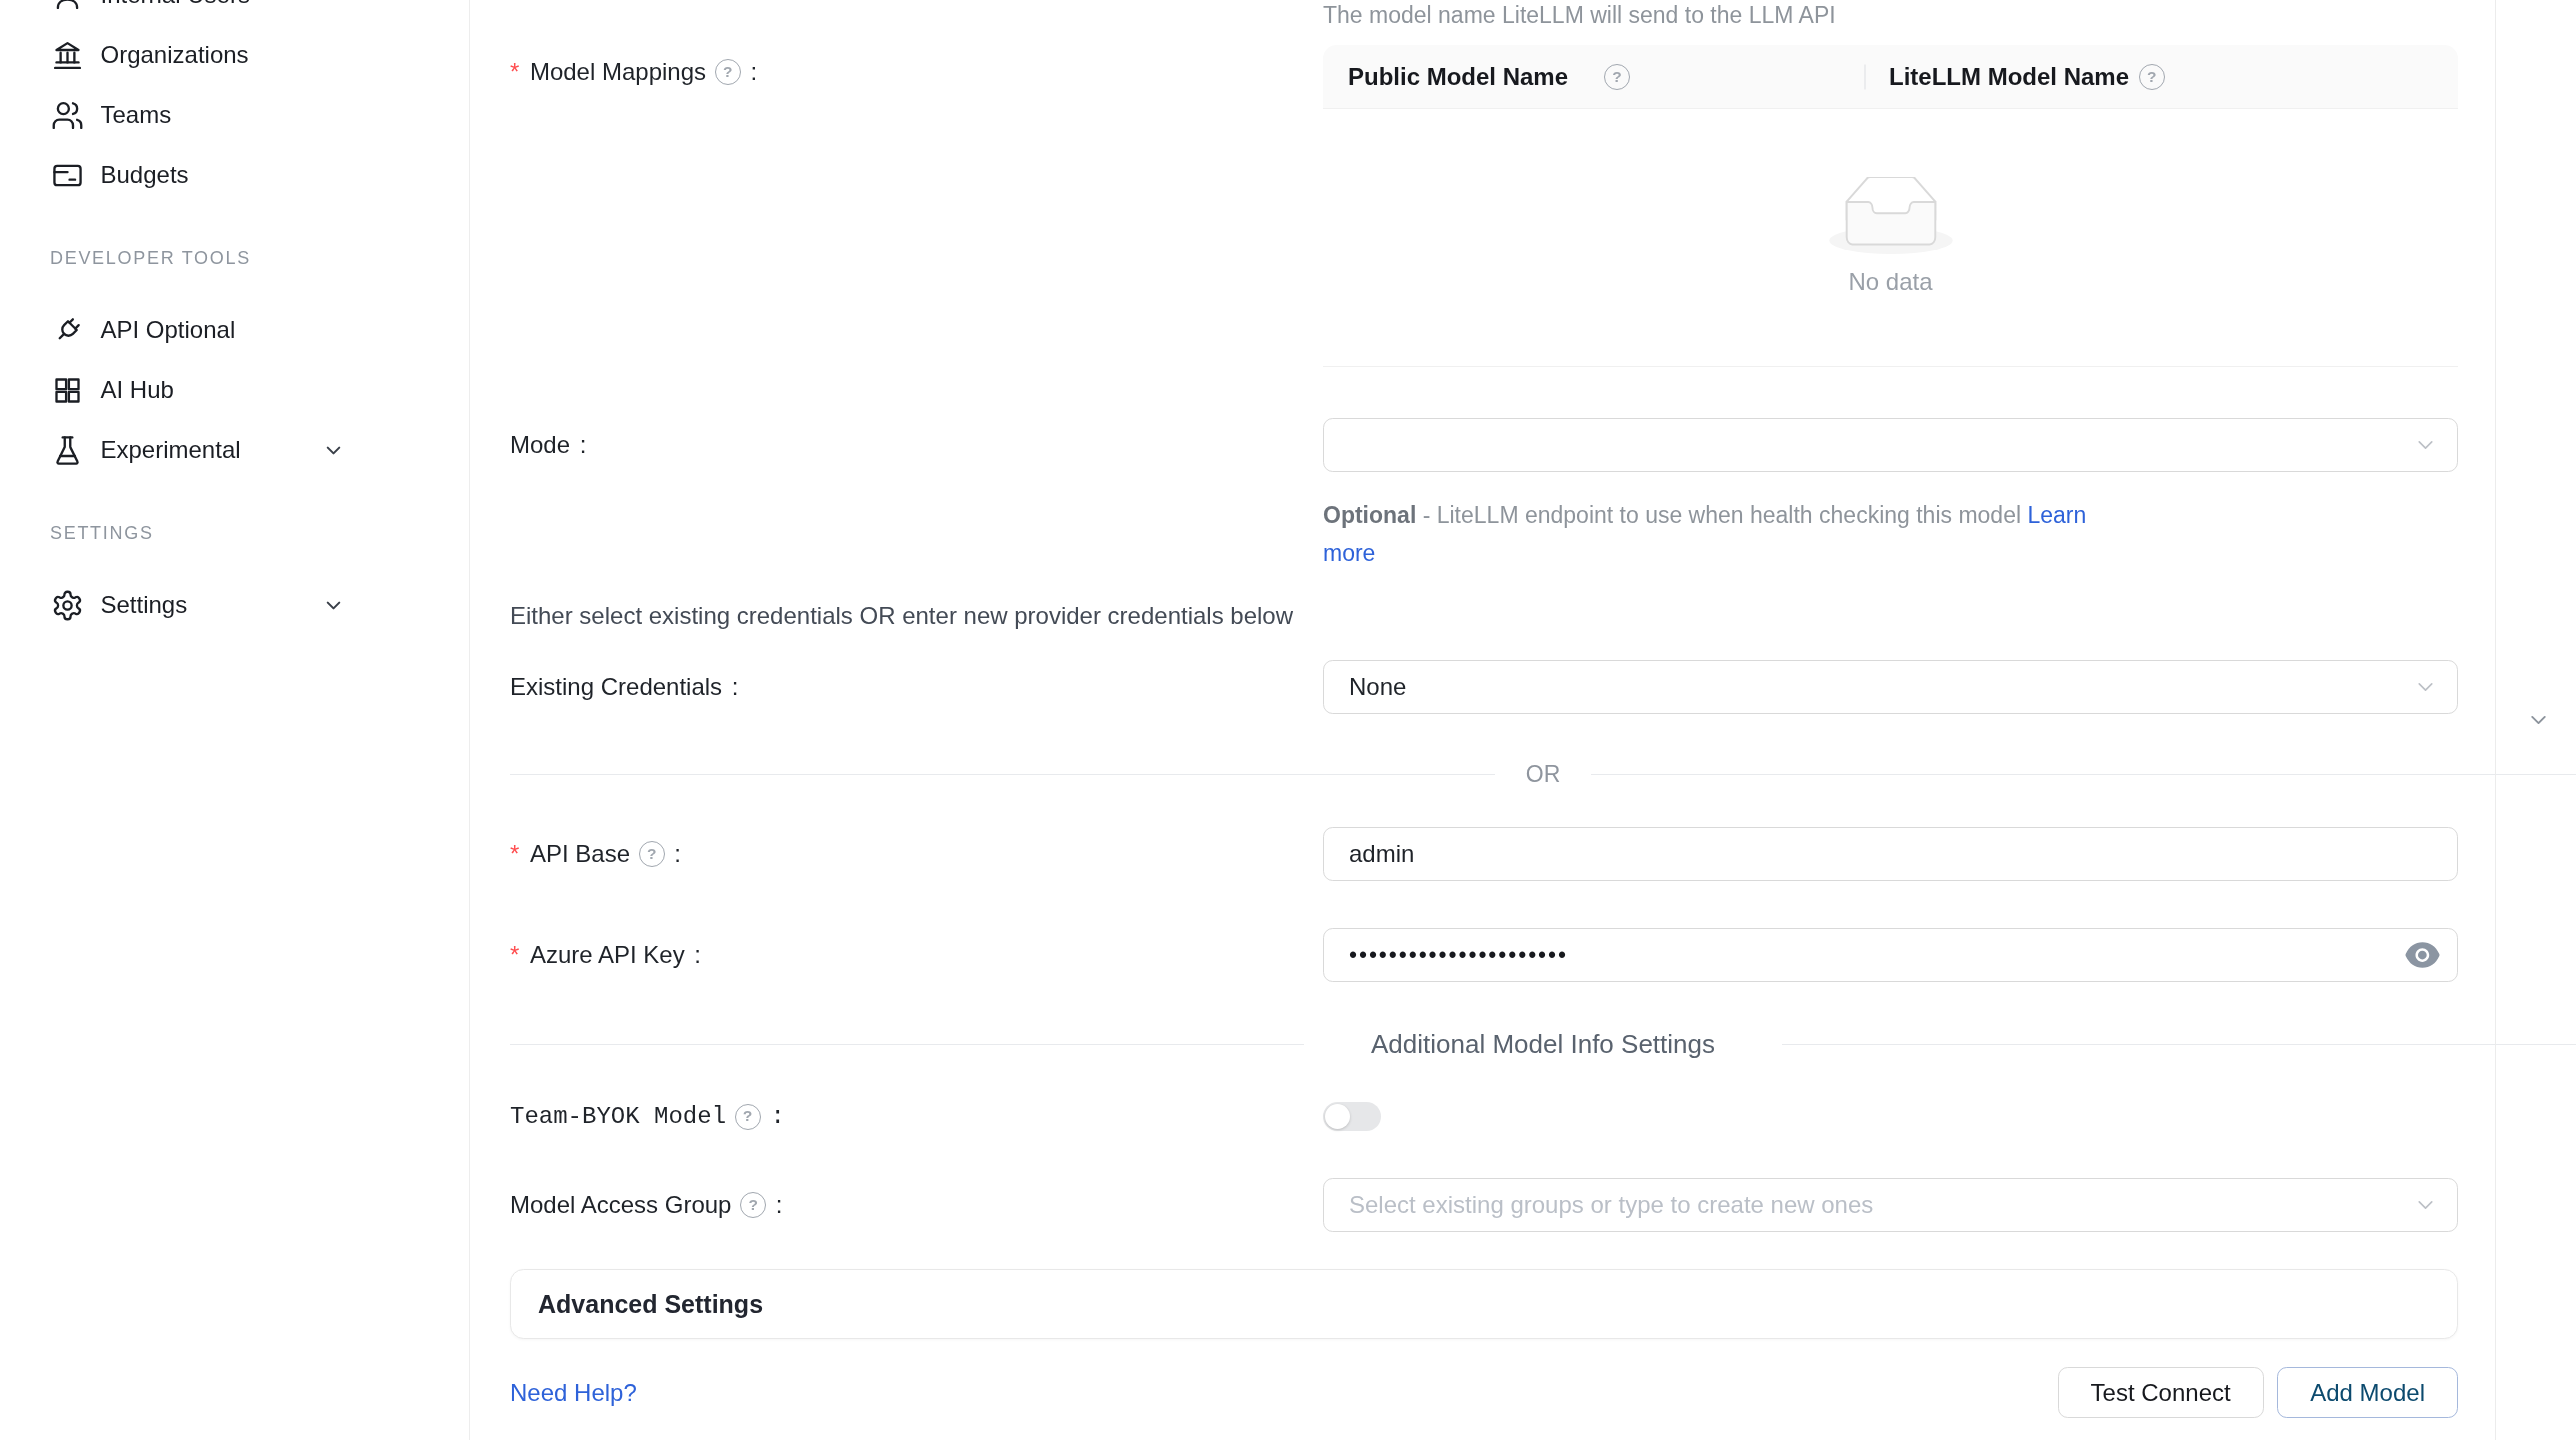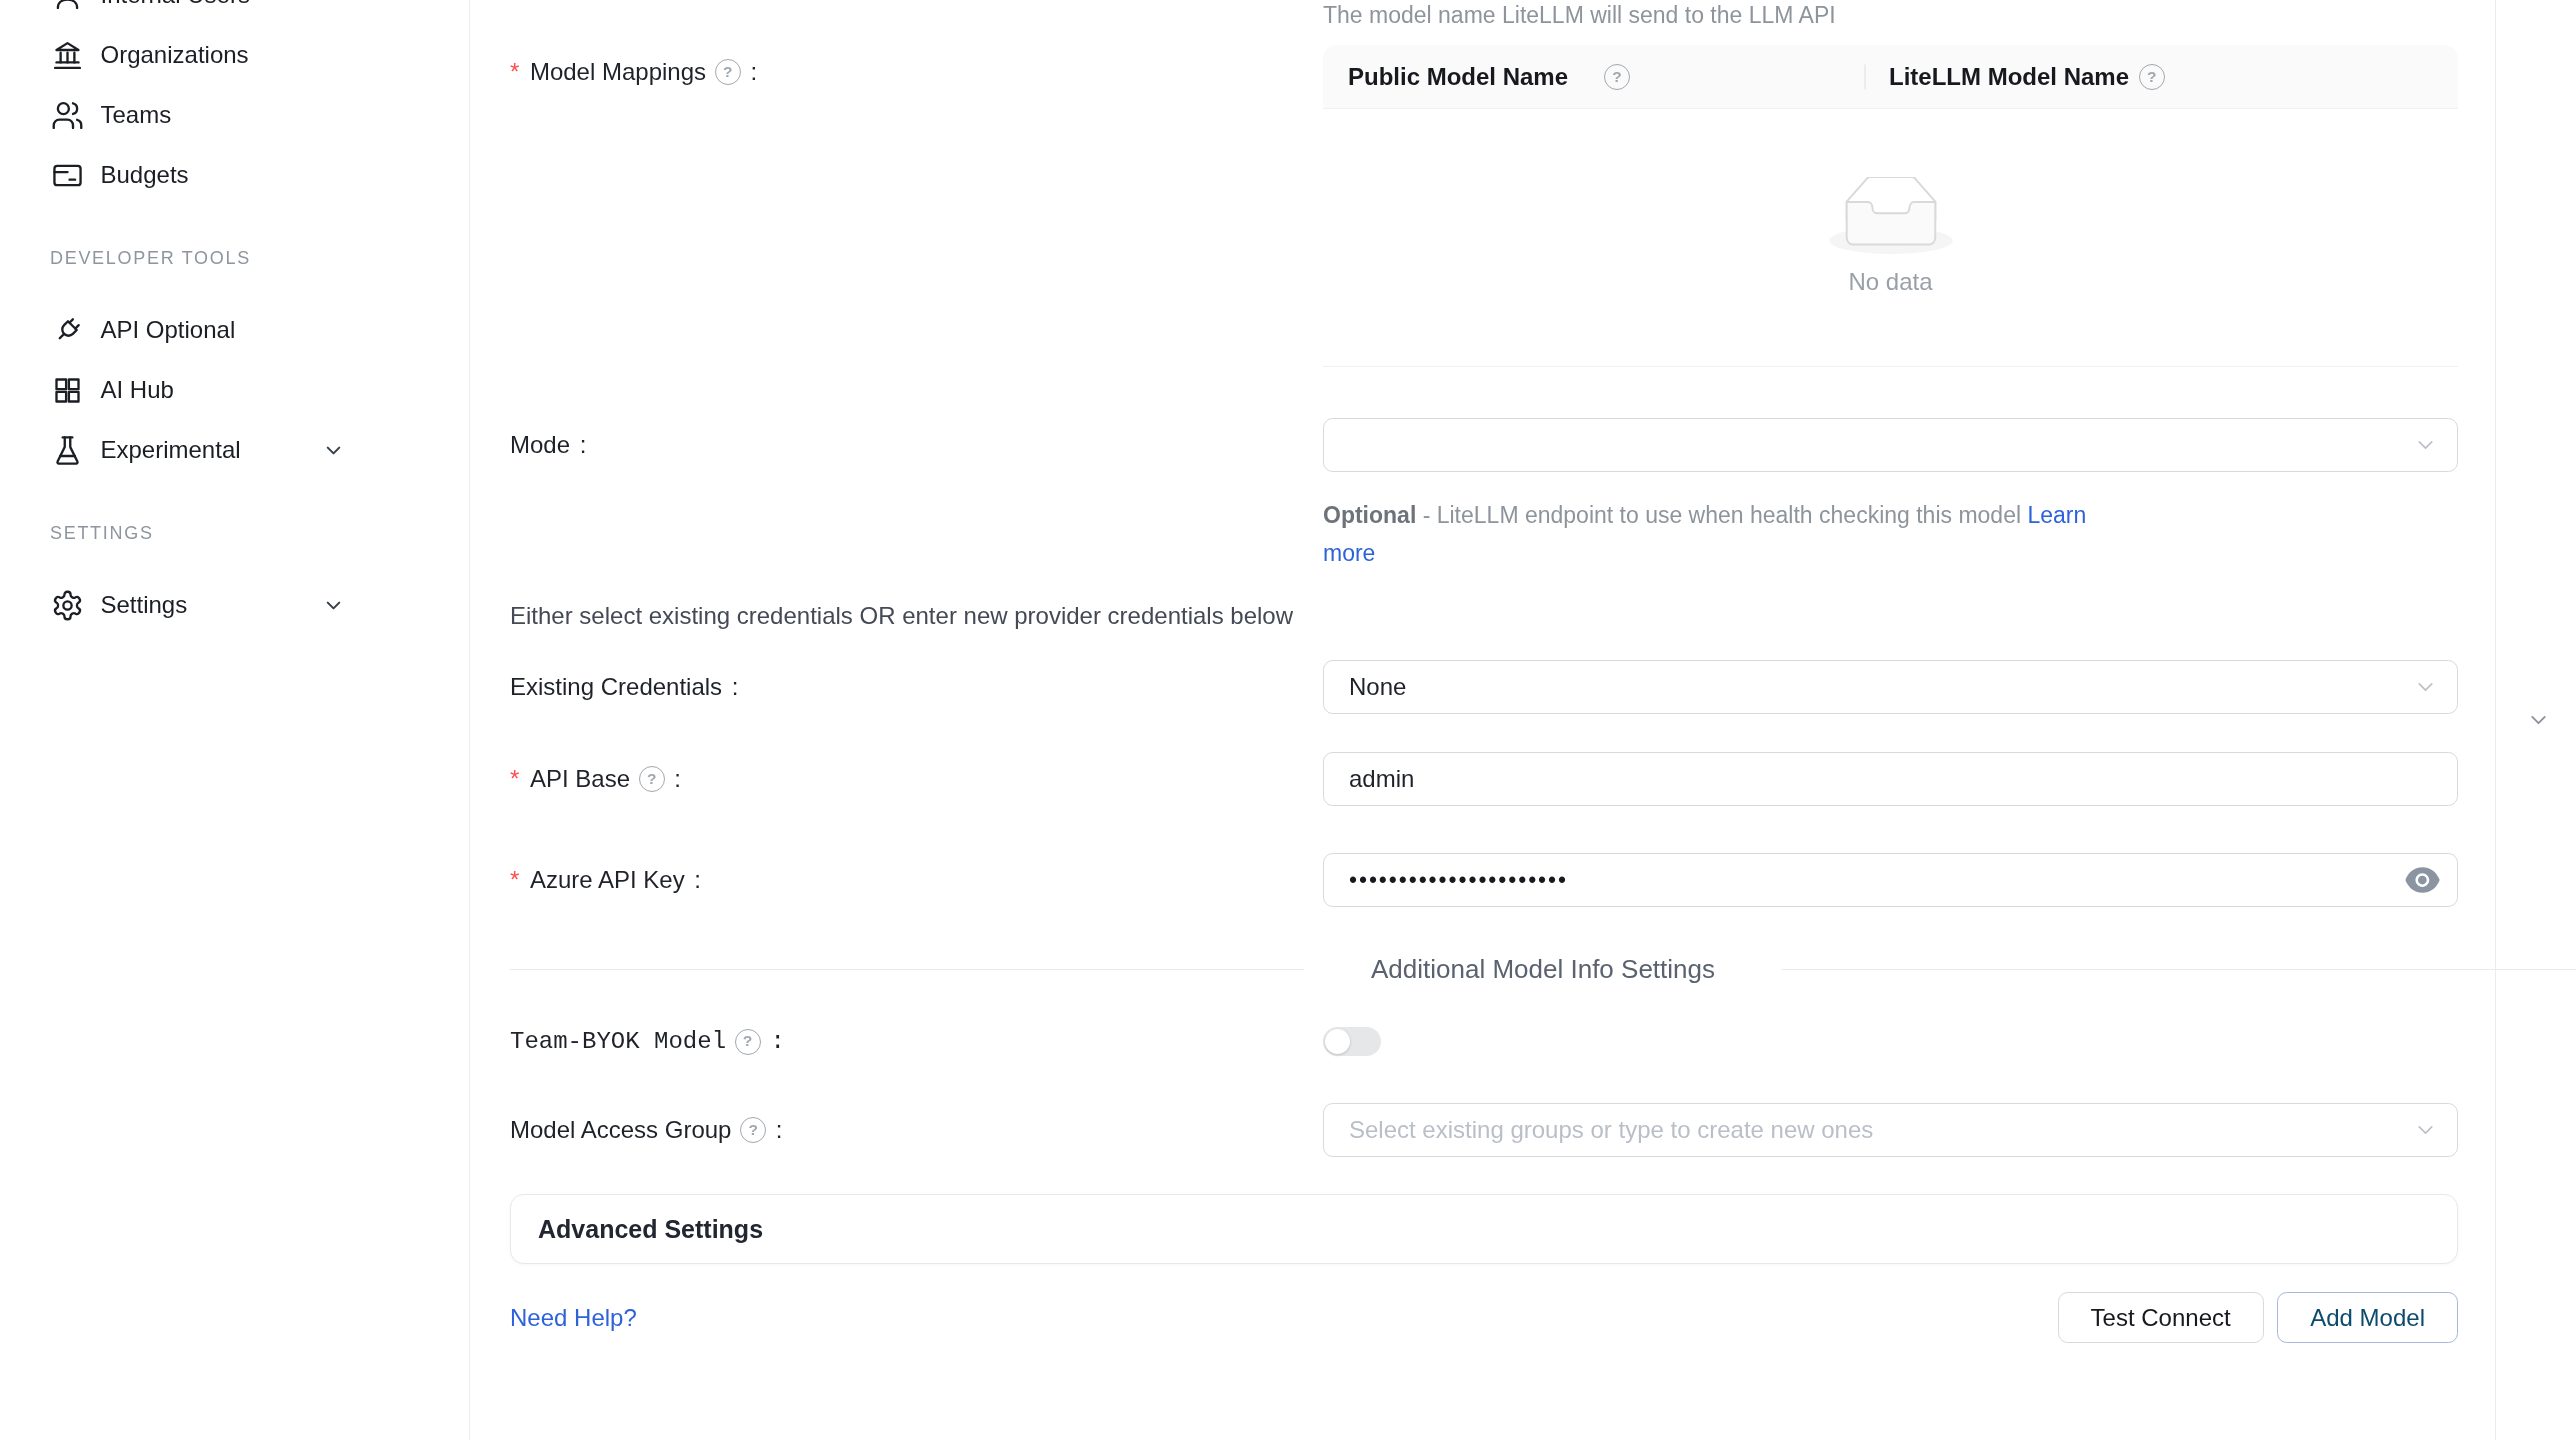--- a/index.html
+++ b/index.html
@@ -287,20 +287,25 @@
           <span>None</span>
           <span class="sel-chevron">
             <svg viewBox="0 0 24 24">
                 <path d="m6 9 6 6 6-6"></path>
               </svg>
           </span>
         </div>
       </div>
     </div>
 
+    <div class="divider or-divider">
+      <span class="line"></span>
+      <span class="dtext">OR</span>
+      <span class="line"></span>
+    </div>
 
     <div class="form-row row-api">
       <div class="flabel">
         <span class="req">*</span>
         <span>API Base</span>
         <span class="qicon">?</span>
         <span class="colon">:</span>
       </div>
       <div class="control">
         <div class="tinput">

